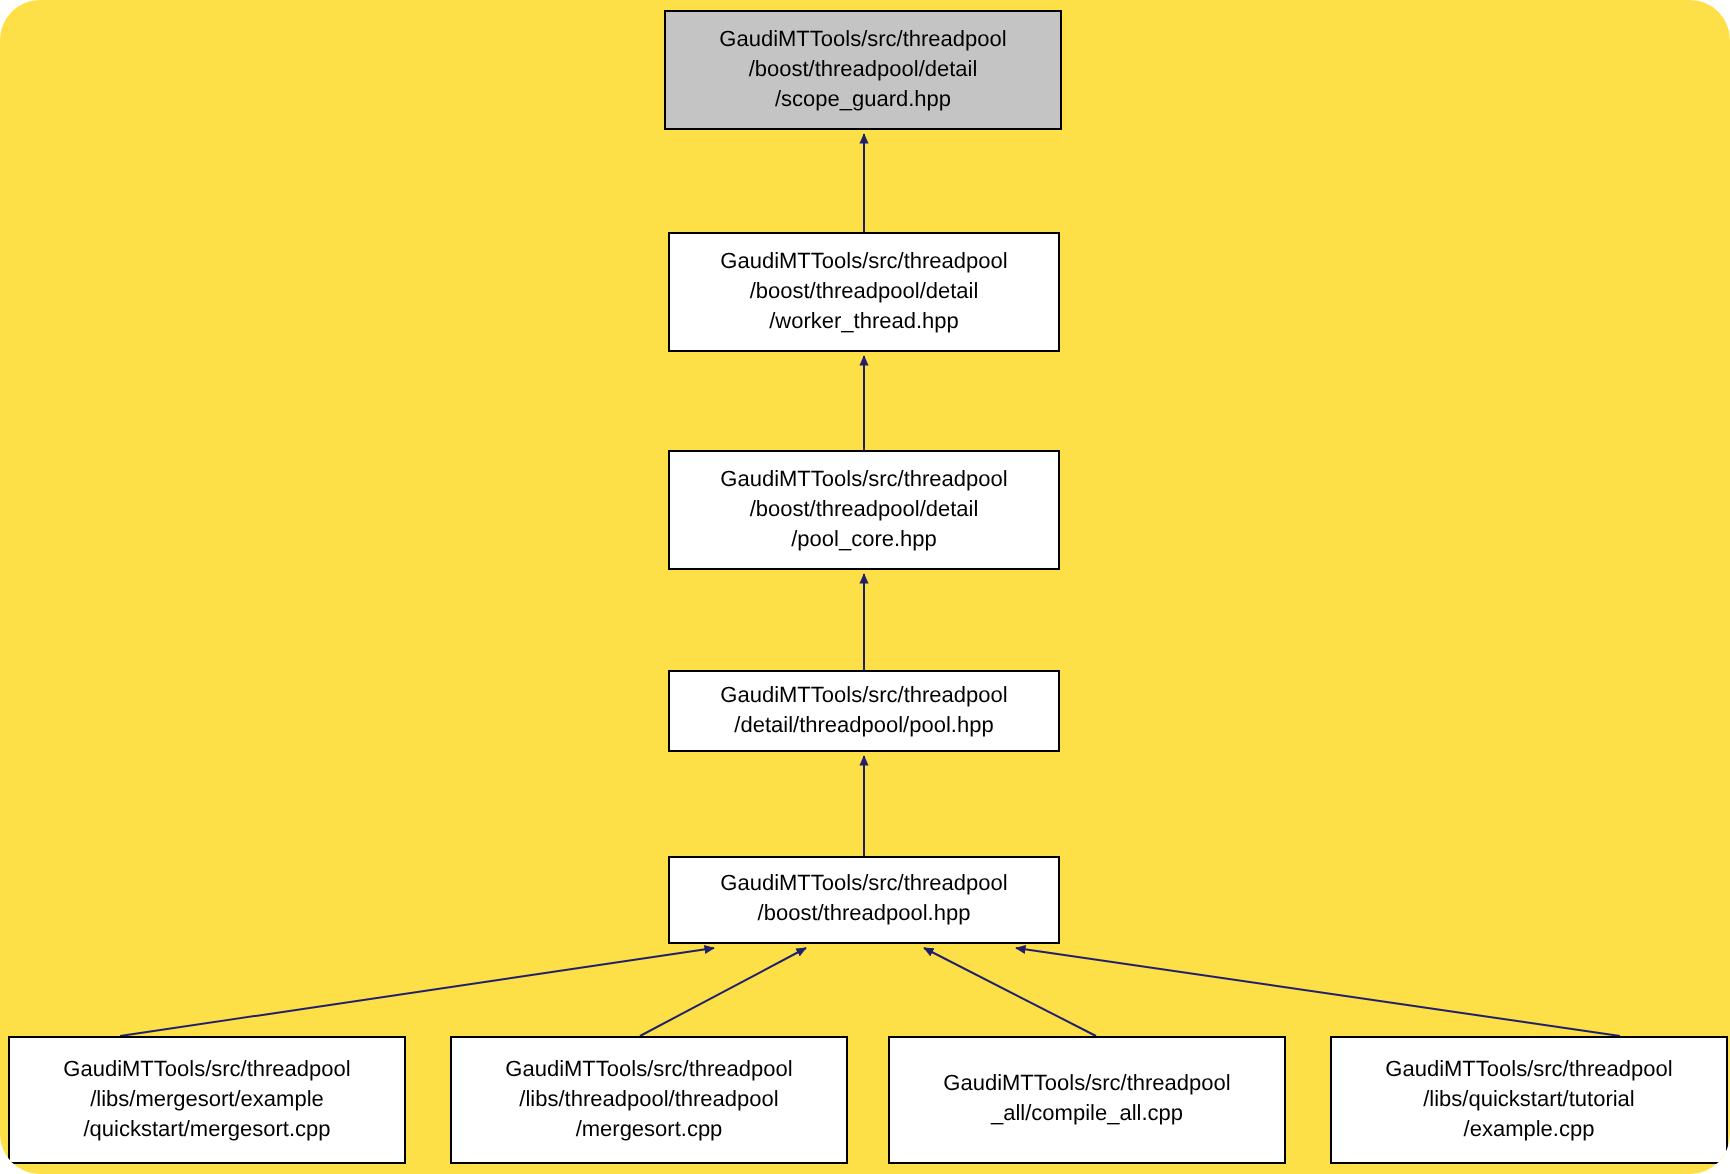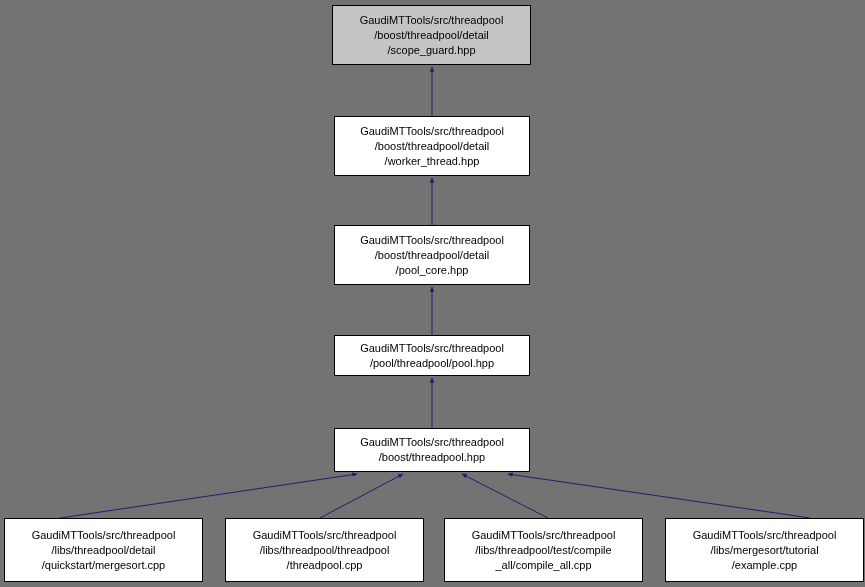--- a/index.html
+++ b/index.html
@@ -43,38 +43,38 @@
   .node.highlight {
     background: #c4c4c4;
   }
   .node .line {
     display: block;
   }
 </style>
 </head>
 <body>
 
-<div id="canvas" style="background: #737373;">
+<div id="canvas" style="background: #fde047; border-radius: 20px;">
   <svg id="edge-layer" width="865" height="587" viewBox="0 0 865 587" xmlns="http://www.w3.org/2000/svg">
       <defs>
         <marker id="arrowhead" viewBox="0 0 10 10" refX="9.2" refY="5" markerWidth="5.2" markerHeight="5.2" orient="auto" markerUnits="strokeWidth">
           <path d="M 0 0.6 L 10 5 L 0 9.4 z" fill="#1f1f6e"></path>
         </marker>
       </defs>
       <line x1="432" y1="116" x2="432" y2="67" stroke="#1f1f6e" stroke-width="1" marker-end="url(#arrowhead)"></line>
       <line x1="432" y1="225" x2="432" y2="178" stroke="#1f1f6e" stroke-width="1" marker-end="url(#arrowhead)"></line>
       <line x1="432" y1="335" x2="432" y2="287" stroke="#1f1f6e" stroke-width="1" marker-end="url(#arrowhead)"></line>
       <line x1="432" y1="428" x2="432" y2="378" stroke="#1f1f6e" stroke-width="1" marker-end="url(#arrowhead)"></line>
       <line x1="60" y1="518" x2="357" y2="474" stroke="#1f1f6e" stroke-width="1" marker-end="url(#arrowhead)"></line>
       <line x1="320" y1="518" x2="403" y2="474" stroke="#1f1f6e" stroke-width="1" marker-end="url(#arrowhead)"></line>
       <line x1="548" y1="518" x2="462" y2="474" stroke="#1f1f6e" stroke-width="1" marker-end="url(#arrowhead)"></line>
       <line x1="810" y1="518" x2="508" y2="474" stroke="#1f1f6e" stroke-width="1" marker-end="url(#arrowhead)"></line>
     </svg>
 <div class="node highlight" style="left: 332px; top: 5px; width: 199px; height: 60px; border-color: rgb(0, 0, 0); background: rgb(196, 196, 196);"><span class="line">GaudiMTTools/src/threadpool</span><span class="line">/boost/threadpool/detail</span><span class="line">/scope_guard.hpp</span></div>
     <div class="node" style="left: 334px; top: 116px; width: 196px; height: 60px; border-color: rgb(0, 0, 0); background: rgb(255, 255, 255);"><span class="line">GaudiMTTools/src/threadpool</span><span class="line">/boost/threadpool/detail</span><span class="line">/worker_thread.hpp</span></div>
     <div class="node" style="left: 334px; top: 225px; width: 196px; height: 60px; border-color: rgb(0, 0, 0); background: rgb(255, 255, 255);"><span class="line">GaudiMTTools/src/threadpool</span><span class="line">/boost/threadpool/detail</span><span class="line">/pool_core.hpp</span></div>
-    <div class="node" style="left: 334px; top: 335px; width: 196px; height: 41px; border-color: rgb(0, 0, 0); background: rgb(255, 255, 255);"><span class="line">GaudiMTTools/src/threadpool</span><span class="line">/pool/threadpool/pool.hpp</span></div>
+    <div class="node" style="left: 334px; top: 335px; width: 196px; height: 41px; border-color: rgb(0, 0, 0); background: rgb(255, 255, 255);"><span class="line">GaudiMTTools/src/threadpool</span><span class="line">/detail/threadpool/pool.hpp</span></div>
     <div class="node" style="left: 334px; top: 428px; width: 196px; height: 44px; border-color: rgb(0, 0, 0); background: rgb(255, 255, 255);"><span class="line">GaudiMTTools/src/threadpool</span><span class="line">/boost/threadpool.hpp</span></div>
-    <div class="node" style="left: 4px; top: 518px; width: 199px; height: 64px; border-color: rgb(0, 0, 0); background: rgb(255, 255, 255);"><span class="line">GaudiMTTools/src/threadpool</span><span class="line">/libs/threadpool/detail</span><span class="line">/quickstart/mergesort.cpp</span></div>
-    <div class="node" style="left: 225px; top: 518px; width: 199px; height: 64px; border-color: rgb(0, 0, 0); background: rgb(255, 255, 255);"><span class="line">GaudiMTTools/src/threadpool</span><span class="line">/libs/threadpool/threadpool</span><span class="line">/threadpool.cpp</span></div>
-    <div class="node" style="left: 444px; top: 518px; width: 199px; height: 64px; border-color: rgb(0, 0, 0); background: rgb(255, 255, 255);"><span class="line">GaudiMTTools/src/threadpool</span><span class="line">/libs/threadpool/test/compile</span><span class="line">_all/compile_all.cpp</span></div>
-    <div class="node" style="left: 665px; top: 518px; width: 199px; height: 64px; border-color: rgb(0, 0, 0); background: rgb(255, 255, 255);"><span class="line">GaudiMTTools/src/threadpool</span><span class="line">/libs/mergesort/tutorial</span><span class="line">/example.cpp</span></div>
+    <div class="node" style="left: 4px; top: 518px; width: 199px; height: 64px; border-color: rgb(0, 0, 0); background: rgb(255, 255, 255);"><span class="line">GaudiMTTools/src/threadpool</span><span class="line">/libs/mergesort/example</span><span class="line">/quickstart/mergesort.cpp</span></div>
+    <div class="node" style="left: 225px; top: 518px; width: 199px; height: 64px; border-color: rgb(0, 0, 0); background: rgb(255, 255, 255);"><span class="line">GaudiMTTools/src/threadpool</span><span class="line">/libs/threadpool/threadpool</span><span class="line">/mergesort.cpp</span></div>
+    <div class="node" style="left: 444px; top: 518px; width: 199px; height: 64px; border-color: rgb(0, 0, 0); background: rgb(255, 255, 255);"><span class="line">GaudiMTTools/src/threadpool</span><span class="line">_all/compile_all.cpp</span></div>
+    <div class="node" style="left: 665px; top: 518px; width: 199px; height: 64px; border-color: rgb(0, 0, 0); background: rgb(255, 255, 255);"><span class="line">GaudiMTTools/src/threadpool</span><span class="line">/libs/quickstart/tutorial</span><span class="line">/example.cpp</span></div>
   </div>
 
 </body></html>

